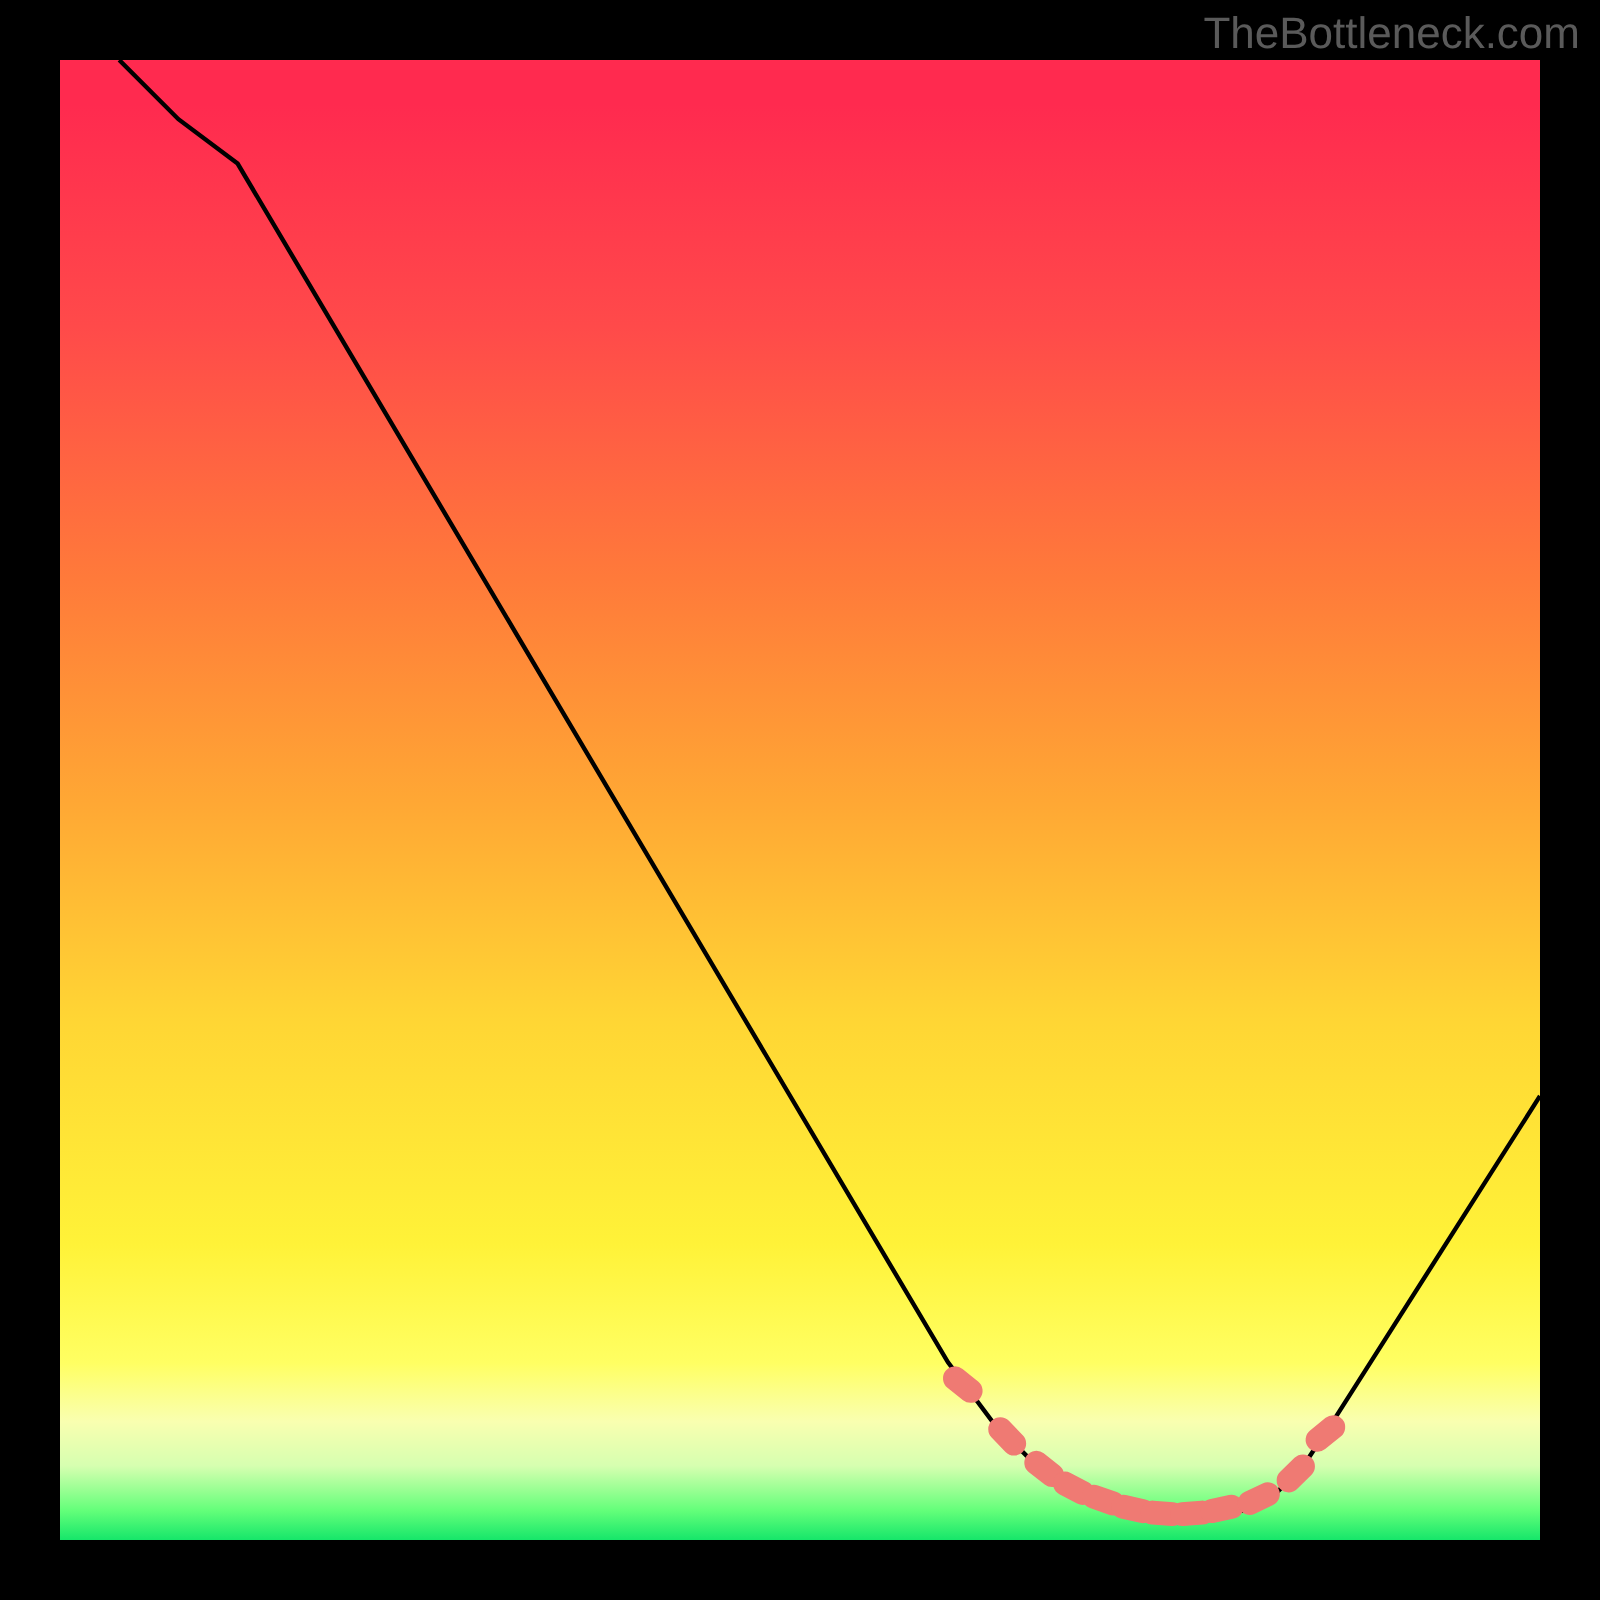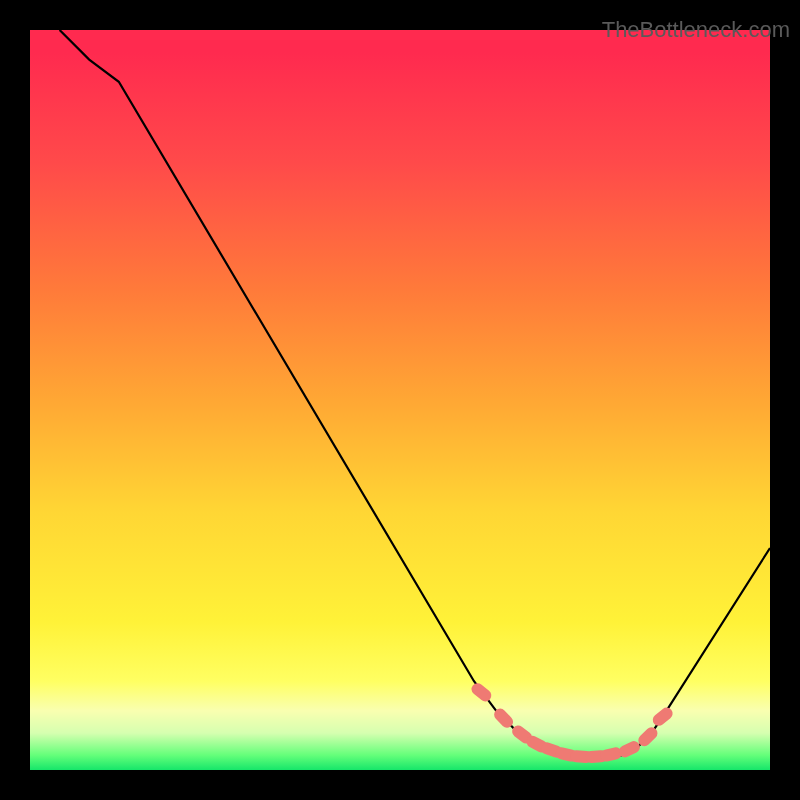--- a/index.html
+++ b/index.html
@@ -5,21 +5,21 @@
   * { margin: 0; padding: 0; box-sizing: border-box; }
   body {
     width: 800px;
     height: 800px;
     background: #000;
     position: relative;
     font-family: Arial, sans-serif;
   }
   .watermark {
     position: absolute;
-    top: 17px;
+    top: 4px;
     right: 10px;
     color: #5a5a5a;
     font-size: 22px;
     font-weight: 500;
     z-index: 20;
   }
   .chart-container {
     position: absolute;
     left: 30px;
     top: 30px;

